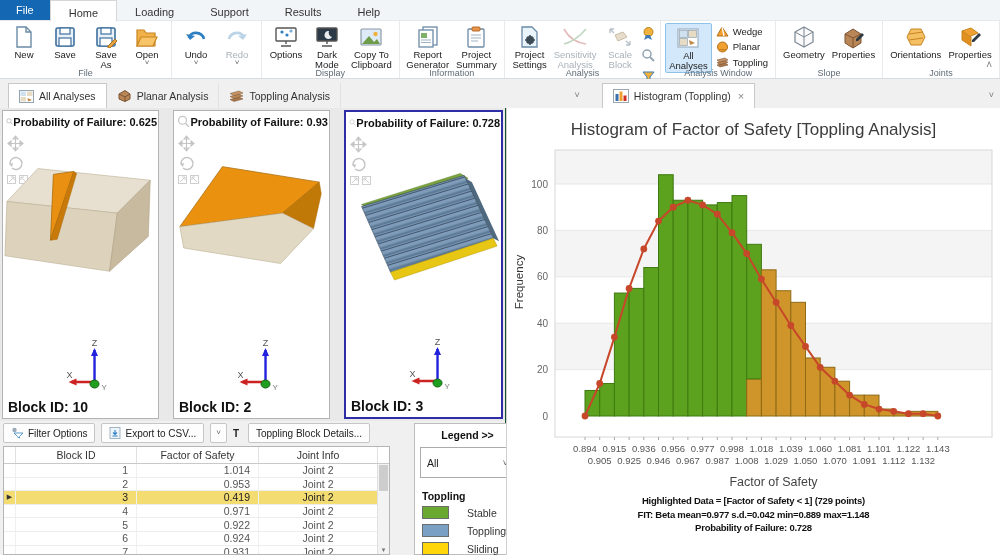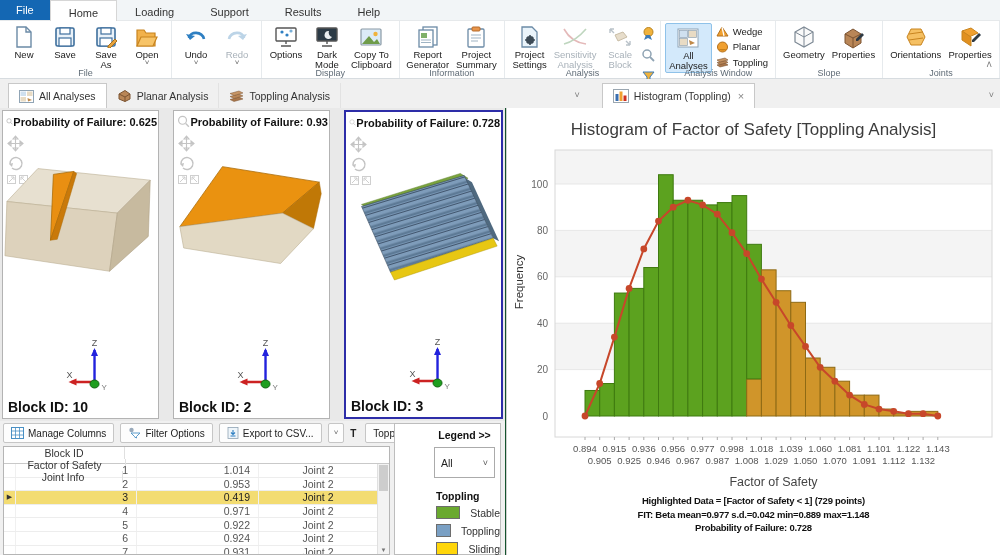--- a/index.html
+++ b/index.html
@@ -61,39 +61,39 @@
   
   .bottom { position:absolute; top:313px; left:0; right:0; bottom:0; background:#f0f0f0; }
   .btoolbar { position:absolute; top:2px; left:3px; display:flex; gap:6px; align-items:center; }
   .tbtn { height:20px; border:1px solid #c6c6c6; background:#fdfdfd; border-radius:2px;
           display:flex; align-items:center; gap:4px; padding:0 7px; font-size:10px; color:#222; cursor:default;}
   .tbtn.narrow { padding:0 5px; }
   .tbtn-trunc { font-weight:bold; font-size:10px; width:9px; overflow:hidden; white-space:nowrap; }
   .tablewrap { position:absolute; top:25px; left:3px; width:387px; bottom:0; background:#fff;
                border:1px solid #b5b5b5; overflow:hidden; }
   .thead { display:flex; height:17px; border-bottom:1px solid #c9c9c9; background:#fff;
-           font-size:10.5px; color:#333;flex-direction:column; }
+           font-size:10.5px; color:#333; }
   .thead .c { display:flex; align-items:center; justify-content:center; border-right:1px solid #e0e0e0; }
   .c.m { width:12px; } .c.id { width:121px; } .c.fos { width:122px; } .c.ji { width:119px; }
   .trow { display:flex; height:13.6px; border-bottom:1px solid #ededed; font-size:10.5px; color:#555; }
   .trow .c { border-right:1px solid #f0f0f0; display:flex; align-items:center; }
   .trow .c.id, .trow .c.fos { justify-content:flex-end; padding-right:8px; }
   .trow .c.ji { justify-content:center; }
   .trow.sel { background:#f3dc72; color:#222; }
   .vsb { position:absolute; right:0; top:17px; bottom:0; width:12px; background:#f3f3f3; border-left:1px solid #e0e0e0;}
   .vsb .thumb { position:absolute; top:1px; left:1px; right:1px; height:26px; background:#cdcdcd; }
   .vsb .arr { position:absolute; bottom:1px; left:0; right:0; text-align:center; font-size:6px; color:#777; }
 
-  .legendbox { position:absolute; top:2px; left:394px; width:107px; bottom:0; background:#fff; border:1px solid #bdbdbd;padding-left:34px; }
+  .legendbox { position:absolute; top:2px; left:414px; width:107px; bottom:0; background:#fff; border:1px solid #bdbdbd; }
   .ltitle { text-align:center; font-weight:bold; font-size:10.5px; padding-top:5px; color:#111;}
   .ldrop { margin:6px 5px 0 5px; height:31px; border:1px solid #ababab; background:#fff; display:flex;
            align-items:center; justify-content:space-between; padding:0 6px; font-size:10.5px; }
   .ldrop .chev { color:#555; font-size:9px;}
   .lsection { font-weight:bold; font-size:10.5px; margin:12px 0 4px 7px; color:#111;}
-  .litem { display:flex; align-items:center; gap:10px; margin:0 0 5px 7px; font-size:10.5px; color:#333;}
+  .litem { display:flex; align-items:center; gap:18px; margin:0 0 5px 7px; font-size:10.5px; color:#333;}
   .lsw { width:27px; height:13px; border:1px solid #6d6d6d; }
 
   
   .chart-title { position:absolute; top:12px; left:0; right:0; text-align:center; font-size:17px; color:#3c3c3c; }
   #chart-holder { position:absolute; top:36px; left:6px; }
   .ylab { position:absolute; top:168px; left:-28px; width:80px; text-align:center; transform:rotate(-90deg);
           font-size:11.5px; color:#333; }
   .xlab { position:absolute; top:367px; left:40px; right:0; text-align:center; font-size:12.5px; color:#444; }
   .stats { position:absolute; top:386px; left:0; right:0; text-align:center; font-weight:bold;
            font-size:9.5px; letter-spacing:-0.25px; line-height:13.5px; color:#111; white-space:nowrap; }
@@ -583,27 +583,20 @@
           <text x="3" y="42" font-size="9" fill="#555" text-anchor="start">X</text>
           <ellipse cx="31" cy="48" rx="4.5" ry="4" fill="#1f9e1f" stroke="#116611"></ellipse>
           <text x="38" y="54" font-size="8" fill="#777">Y</text>
         </svg>
         <div class="vblock">Block ID: 3</div>
       </div>
     </div>
 
     <div class="bottom">
       <div class="btoolbar">
-        <div class="tbtn">
-          <svg width="13" height="12" viewBox="0 0 13 12">
-              <rect x="0.5" y="0.5" width="12" height="11" fill="#fff" stroke="#4a90c4"></rect>
-              <path d="M4.5 0.5v11M8.5 0.5v11M0.5 4h12M0.5 8h12" stroke="#4a90c4" stroke-width="0.8"></path>
-            </svg>
-          <span>Manage Columns</span>
-        </div>
         <div class="tbtn">
           <svg width="13" height="12" viewBox="0 0 13 12">
               <circle cx="3.5" cy="3" r="2.2" fill="#9ab"></circle>
               <path d="M3 6h9l-3.5 3.5V11l-2-1V9.5z" fill="#fff" stroke="#4a90c4" stroke-width="0.9"></path>
             </svg>
           <span>Filter Options</span>
         </div>
         <div class="tbtn">
           <svg width="12" height="12" viewBox="0 0 12 12">
               <rect x="1" y="0.5" width="10" height="11" fill="#eef5fa" stroke="#8fa3b3" stroke-width="0.8"></rect>

